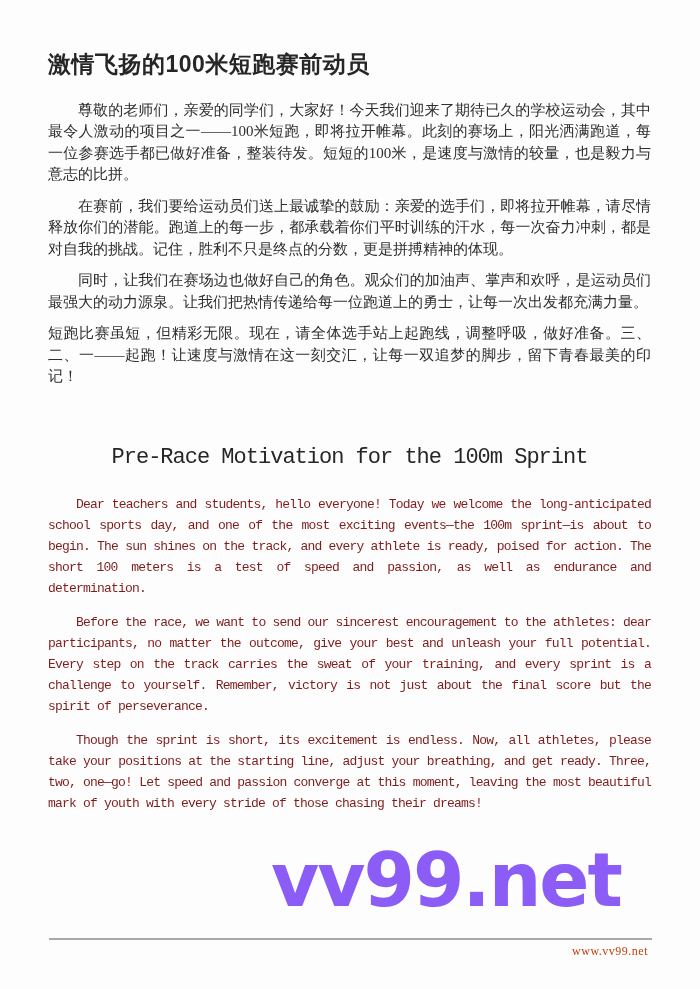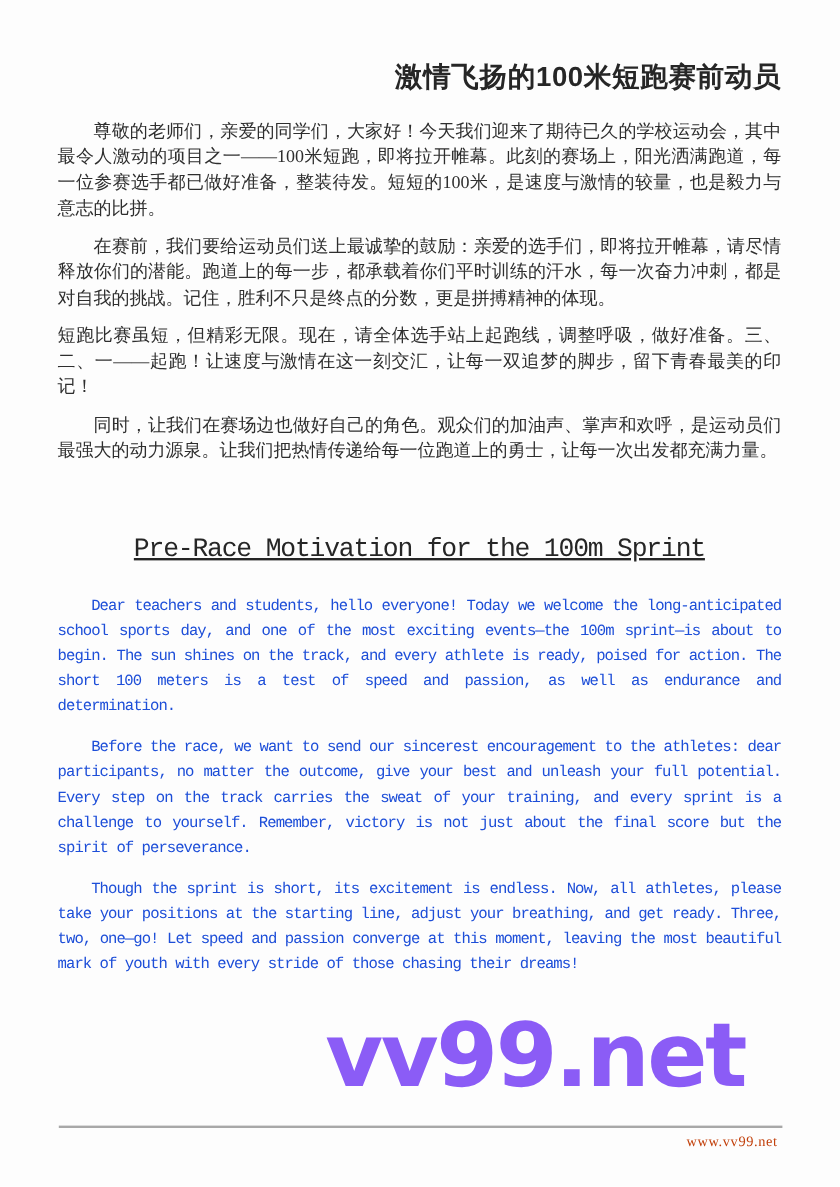--- a/index.html
+++ b/index.html
@@ -12,21 +12,21 @@
     overflow: hidden;
     color: #2d2d2d;
   }
   .content {
     position: relative;
     z-index: 2;
     padding: 50px 49px 0 48px;
   }
   .cn-title {
     margin: 0 0 20px 0;
-    text-align: right;
+    text-align: left;
     font-family: "Liberation Sans", sans-serif;
     font-weight: bold;
     font-size: 23px;
     line-height: 1.3;
     color: #262626;
     letter-spacing: 0.5px;
   }
   p.cn {
     margin: 0 0 10px 0;
     font-family: Liberation Serif, serif;
@@ -38,31 +38,30 @@
   p.cn.indent { text-indent: 2em; }
   .en-title {
     margin: 56px 0 23px 0;
     text-align: center;
     font-family: "Liberation Mono", monospace;
     font-weight: normal;
     font-size: 22px;
     line-height: 1.3;
     color: #262626;
     letter-spacing: -1px;
-    text-decoration: underline;
   }
   p.en {
     margin: 0 0 14px 0;
     font-family: "Liberation Mono", monospace;
     font-size: 13px;
     letter-spacing: -0.8px;
     line-height: 20.8px;
     text-align: justify;
     text-indent: 28px;
-    color: #1d4ed8;
+    color: #7f1d1d;
   }
   .watermark {
     position: absolute;
     z-index: 1;
     left: 446px;
     top: 843px;
     transform: translateX(-50%);
     font-family: "DejaVu Sans", sans-serif;
     font-weight: bold;
     font-size: 74px;
@@ -97,23 +96,23 @@
 
 <div class="page">
   <div class="content">
 
     <h1 class="cn-title">激情飞扬的100米短跑赛前动员</h1>
 
     <p class="cn indent">尊敬的老师们，亲爱的同学们，大家好！今天我们迎来了期待已久的学校运动会，其中最令人激动的项目之一——100米短跑，即将拉开帷幕。此刻的赛场上，阳光洒满跑道，每一位参赛选手都已做好准备，整装待发。短短的100米，是速度与激情的较量，也是毅力与意志的比拼。</p>
 
     <p class="cn indent">在赛前，我们要给运动员们送上最诚挚的鼓励：亲爱的选手们，即将拉开帷幕，请尽情释放你们的潜能。跑道上的每一步，都承载着你们平时训练的汗水，每一次奋力冲刺，都是对自我的挑战。记住，胜利不只是终点的分数，更是拼搏精神的体现。</p>
 
+    <p class="cn indent">同时，让我们在赛场边也做好自己的角色。观众们的加油声、掌声和欢呼，是运动员们最强大的动力源泉。让我们把热情传递给每一位跑道上的勇士，让每一次出发都充满力量。</p>
+
     <p class="cn">短跑比赛虽短，但精彩无限。现在，请全体选手站上起跑线，调整呼吸，做好准备。三、二、一——起跑！让速度与激情在这一刻交汇，让每一双追梦的脚步，留下青春最美的印记！</p>
-
-    <p class="cn indent">同时，让我们在赛场边也做好自己的角色。观众们的加油声、掌声和欢呼，是运动员们最强大的动力源泉。让我们把热情传递给每一位跑道上的勇士，让每一次出发都充满力量。</p>
 
     <h2 class="en-title">Pre-Race Motivation for the 100m Sprint</h2>
 
     <p class="en">Dear teachers and students, hello everyone! Today we welcome the long-anticipated school sports day, and one of the most exciting events—the 100m sprint—is about to begin. The sun shines on the track, and every athlete is ready, poised for action. The short 100 meters is a test of speed and passion, as well as endurance and determination.</p>
 
     <p class="en">Before the race, we want to send our sincerest encouragement to the athletes: dear participants, no matter the outcome, give your best and unleash your full potential. Every step on the track carries the sweat of your training, and every sprint is a challenge to yourself. Remember, victory is not just about the final score but the spirit of perseverance.</p>
 
 
     <p class="en">Though the sprint is short, its excitement is endless. Now, all athletes, please take your positions at the starting line, adjust your breathing, and get ready. Three, two, one—go! Let speed and passion converge at this moment, leaving the most beautiful mark of youth with every stride of those chasing their dreams!</p>
 

